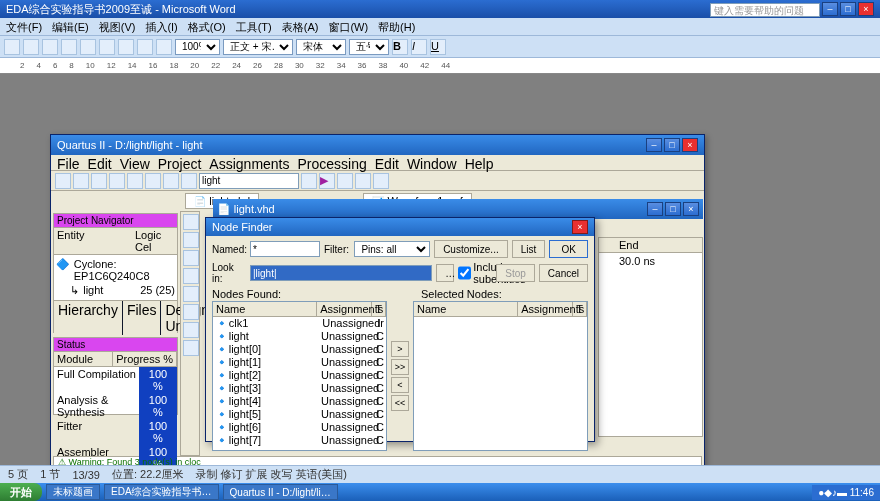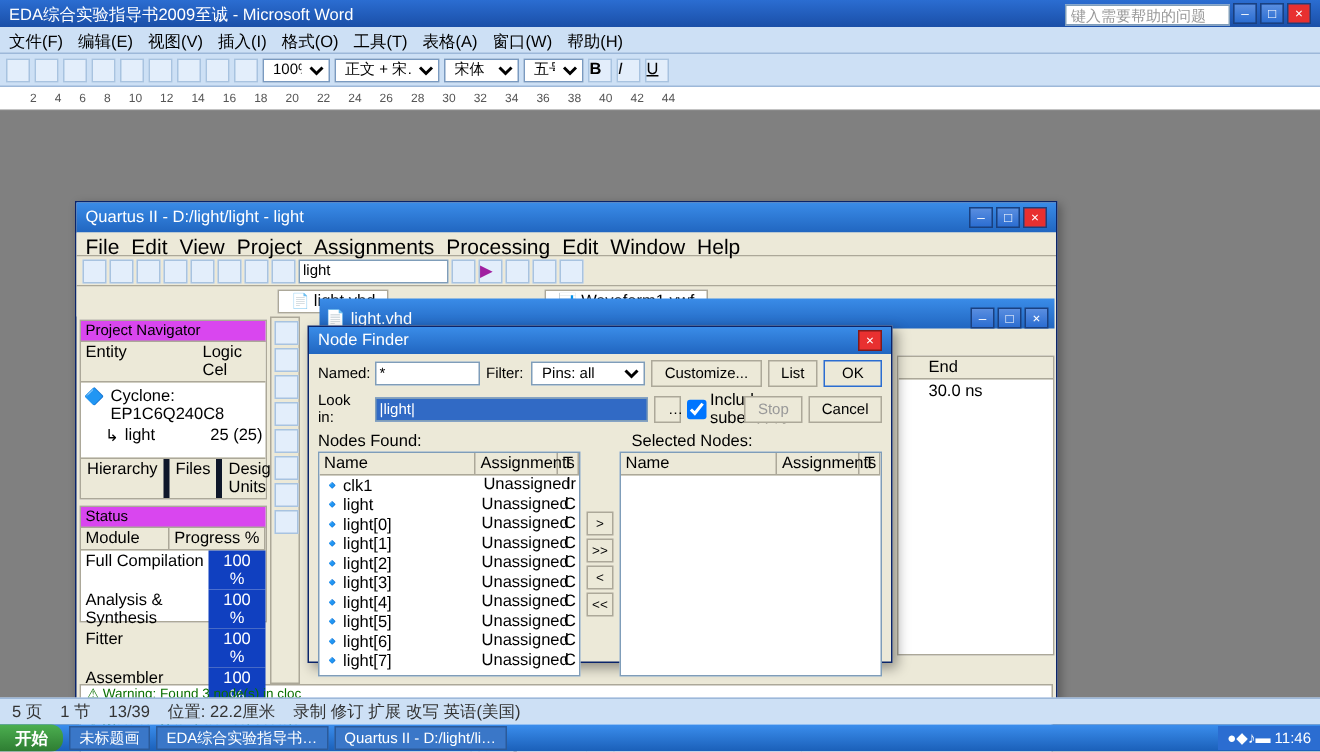--- a/index.html
+++ b/index.html
@@ -27,38 +27,38 @@
 .q-menubar span{font-size:14px;cursor:pointer}
 .q-toolbar{background:#ece9d8;height:20px;padding:1px 4px;display:flex;gap:2px;align-items:center;border-bottom:1px solid #aca899}
 .q-toolbar .tb-btn{width:16px;height:16px}
 .q-toolbar input{height:16px;border:1px solid #7f9db9;font-size:10px;padding:0 2px}
 .q-body{display:flex;height:245px}
 .q-nav{width:125px;background:#fff;border:1px solid #aca899;margin:2px;display:flex;flex-direction:column}
 .q-nav-title{background:#d946ef;border-bottom:1px solid #aca899;padding:1px 3px;font-size:10px}
 .q-nav-tree{flex:1;padding:2px;font-size:10px}
 .q-nav-tree .row{display:flex;gap:4px;padding:1px 0}
 .q-nav-tabs{display:flex;border-top:1px solid #aca899;background:#ece9d8}
-.q-nav-tabs span{padding:1px 4px;font-size:11px;border-right:4px solid #0f172a;cursor:pointer}
+.q-nav-tabs span{padding:1px 4px;font-size:14px;border-right:1px solid #0f172a;cursor:pointer}
 .q-status-panel{width:125px;margin:2px;border:1px solid #aca899;background:#fff}
 .q-status-panel .hdr{background:#ece9d8;display:flex;font-size:10px;border-bottom:1px solid #aca899}
 .q-status-panel .hdr span{padding:1px 3px;border-right:1px solid #aca899}
 .q-status-panel .row{display:flex;font-size:9px}
 .q-status-panel .row span:first-child{flex:1;padding:1px 3px}
 .q-status-panel .row .pct{background:#1040c0;color:#fff;padding:1px 4px;width:38px;text-align:center}
 .q-main{flex:1;margin:2px;display:flex;flex-direction:column}
 .q-tooliconcol{width:20px;background:#ece9d8;border:1px solid #aca899;display:flex;flex-direction:column;gap:2px;padding:2px}
 .q-doc-tabs{display:flex;gap:2px;padding:2px;background:#ece9d8}
 .q-doc-tabs .tab{background:#fff;border:1px solid #aca899;padding:1px 8px;font-size:10px;cursor:pointer}
 .q-msgs{height:72px;margin:0 2px 2px;border:1px solid #aca899;background:#fff;overflow:hidden}
 .q-msgs .line{font-size:9px;padding:0 4px;white-space:nowrap}
 .q-msgs .warn{color:#0a7000}
 .q-msgs .info{color:#0a7000}
 
 
-.lightvhd{position:absolute;left:213px;top:125px;width:490px;height:20px;background:linear-gradient(#3a8ce8,#2166c0);color:#fff;display:flex;align-items:flex-end;justify-content:space-between;padding:0 4px}
+.lightvhd{position:absolute;left:213px;top:125px;width:490px;height:20px;background:linear-gradient(#3a8ce8,#2166c0);color:#fff;display:flex;align-items:center;justify-content:space-between;padding:0 4px}
 .lightvhd .wincontrols{display:flex;gap:2px}
 .lightvhd .wincontrols span{width:16px;height:14px;background:linear-gradient(#5a8ee0,#2b6dd1);border:1px solid #1a4080;font-size:9px;display:flex;align-items:center;justify-content:center;cursor:pointer}
 
 
 .nodefinder{position:absolute;left:205px;top:143px;width:390px;height:225px;background:#ece9d8;border:1px solid #0a246a;box-shadow:3px 3px 8px rgba(0,0,0,.4)}
 .nf-titlebar{background:linear-gradient(#3a8ce8,#2166c0);height:18px;color:#fff;padding:2px 6px;display:flex;align-items:center;justify-content:space-between}
 .nf-titlebar .close{width:16px;height:14px;background:#e83030;border:1px solid #801a1a;display:flex;align-items:center;justify-content:center;font-size:9px;cursor:pointer}
 .nf-body{padding:4px 6px}
 .nf-row{display:flex;gap:4px;align-items:center;margin-bottom:3px}
 .nf-row label{font-size:10px;width:34px}

